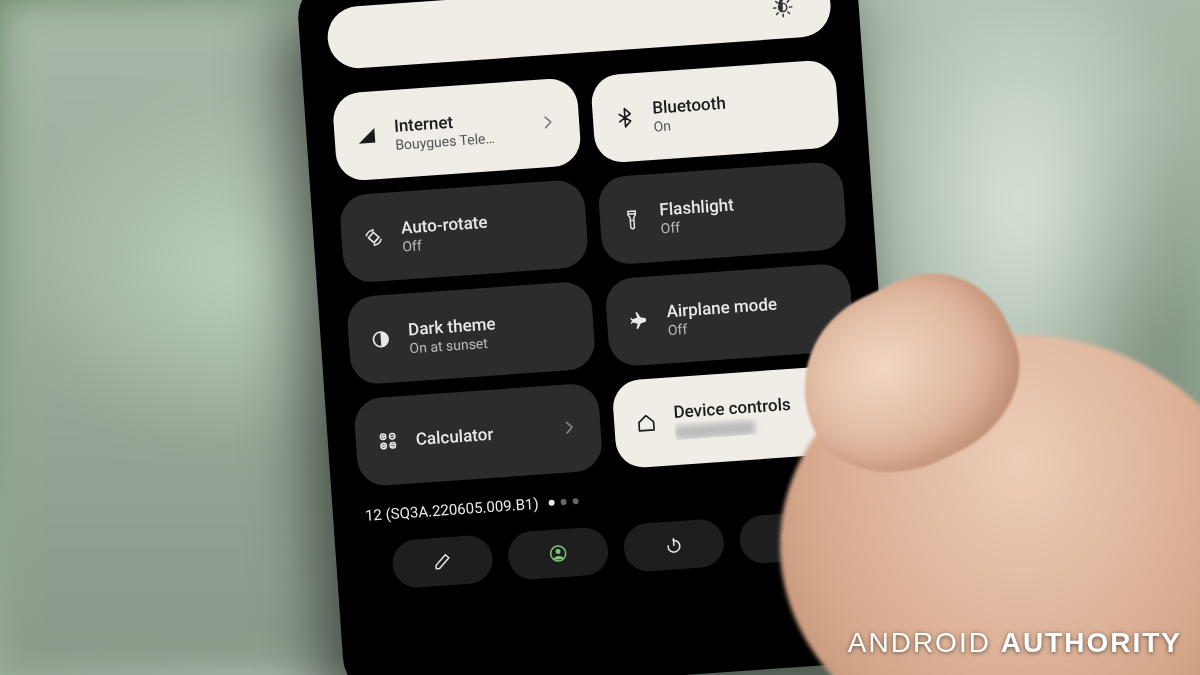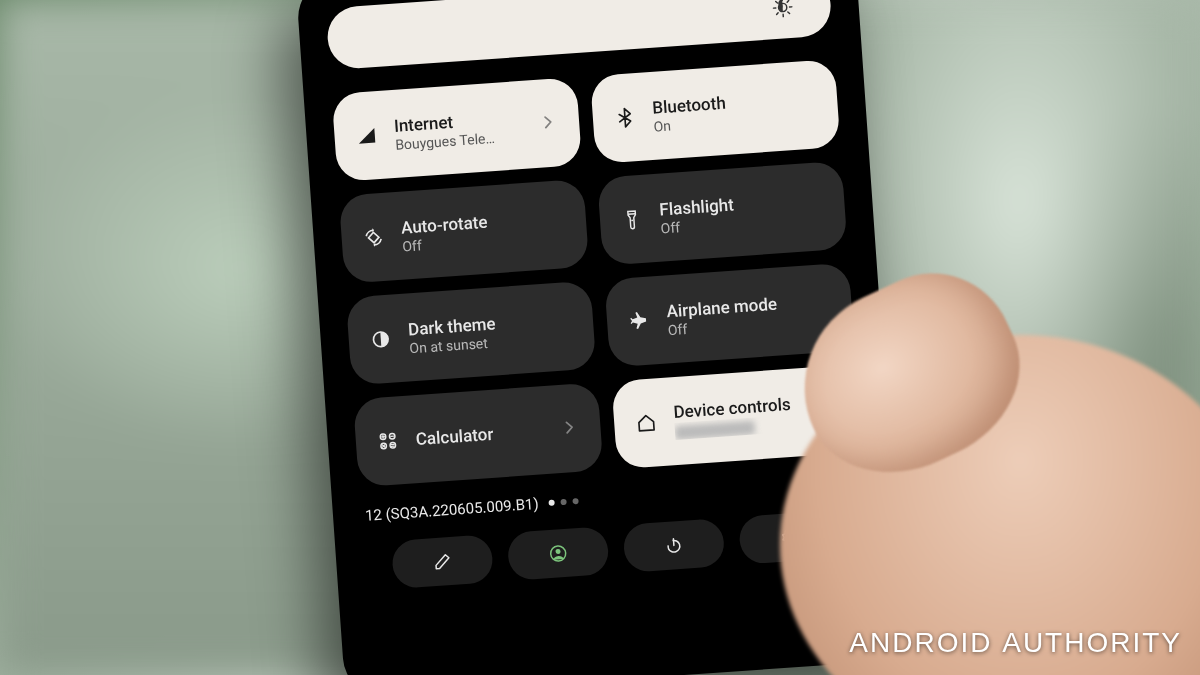--- a/index.html
+++ b/index.html
@@ -167,21 +167,21 @@
     position: absolute;
     right: 18px;
     bottom: 16px;
     color: #fff;
     font-size: 28px;
     letter-spacing: 2px;
     font-weight: 300;
     text-shadow: 0 1px 4px rgba(0,0,0,0.6);
     font-family: 'Segoe UI', sans-serif;
   }
-  .watermark .bold { font-weight: 400; }
+  .watermark .bold { font-weight: 700; }
 </style>
 </head>
 <body>
 
 <div class="bg-blur"></div>
 
 <div class="phone">
   <div class="screen">
 
     <div class="brightness">

